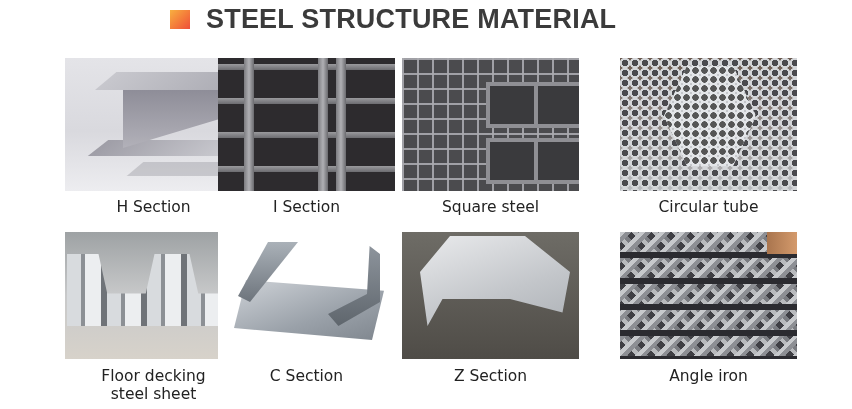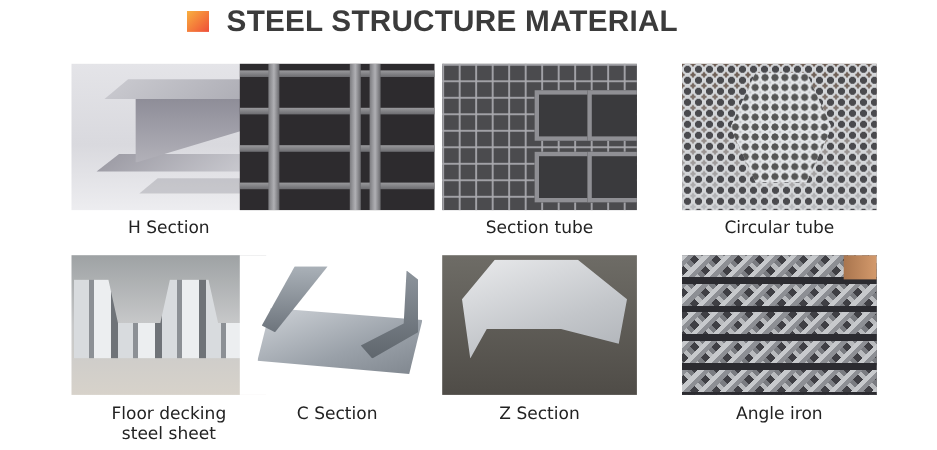--- a/index.html
+++ b/index.html
@@ -109,30 +109,31 @@
 <div class="cell c2 r1">
   <div class="photo p-i">
     <div class="bar" style="top:6px"></div>
       <div class="bar" style="top:40px"></div>
     <div class="bar" style="top:74px"></div>
       <div class="bar" style="top:108px"></div>
     <div class="post" style="left:26px"></div>
       <div class="post" style="left:100px"></div>
     <div class="post" style="left:118px"></div>
   </div>
+  <div class="caption">I Section</div>
 </div>
 
 <div class="cell c3 r1">
   <div class="photo p-sq">
     <div class="big" style="left:84px;top:24px"></div>
       <div class="big" style="left:132px;top:24px"></div>
     <div class="big" style="left:84px;top:80px"></div>
       <div class="big" style="left:132px;top:80px"></div>
   </div>
-  <div class="caption">Section tube</div>
+  <div class="caption">Square steel</div>
 </div>
 
 <div class="cell c4 r1">
   <div class="photo p-ct">
     <div class="hex"></div>
   </div>
   <div class="caption">Circular tube</div>
 </div>
 
 <div class="cell c1 r2">

